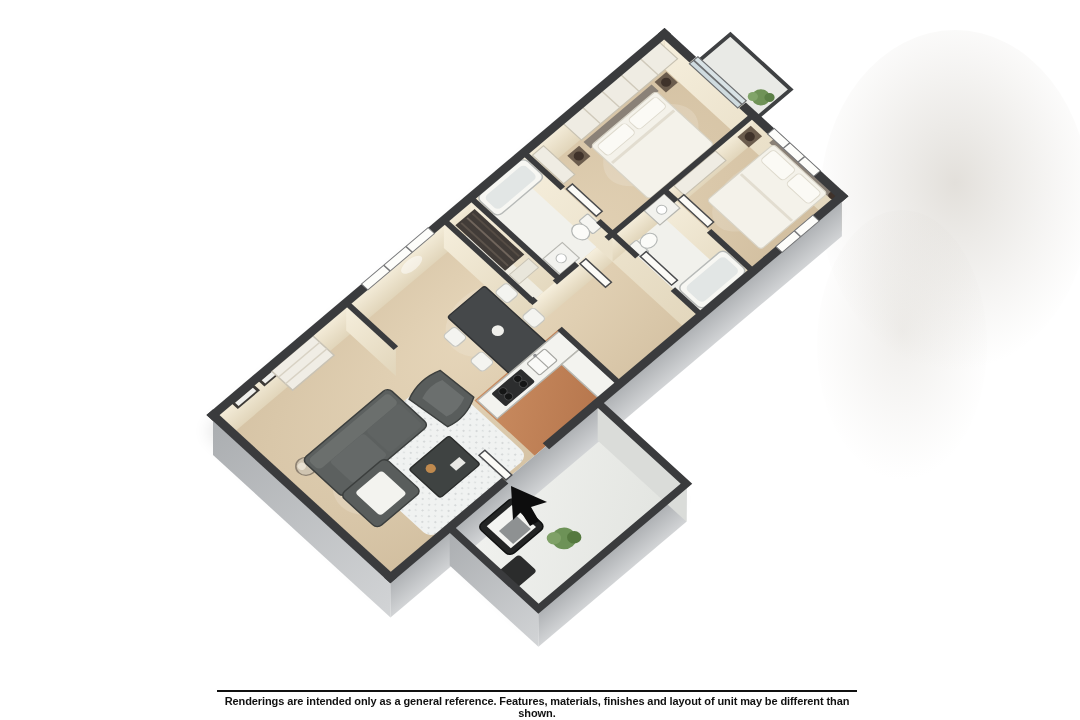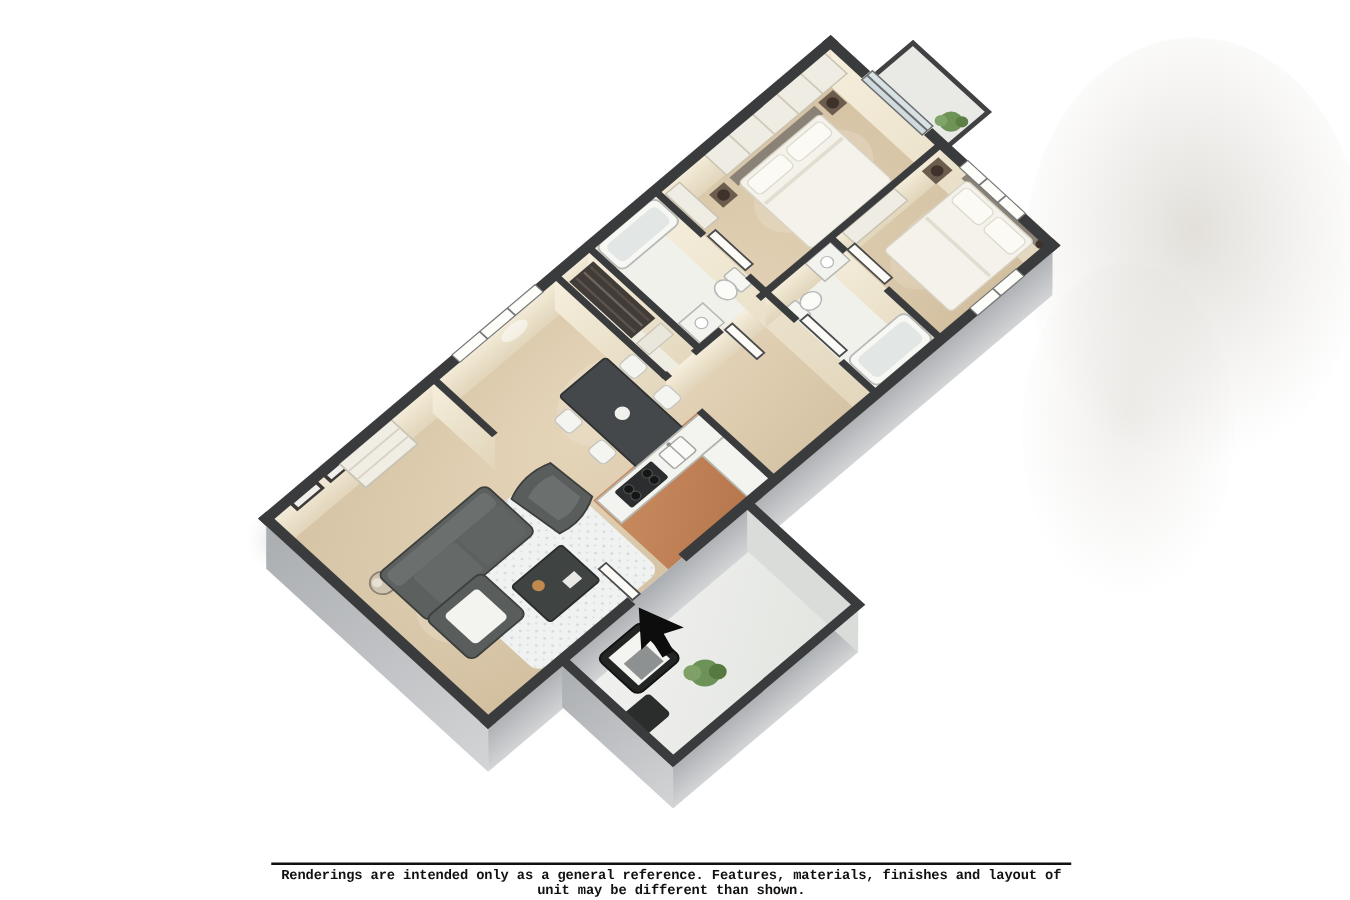--- a/index.html
+++ b/index.html
@@ -1,17 +1,17 @@
 <!DOCTYPE html>
 <html style="--background: #ffffff; --wall_top: #3a3b3d; --wall_face: #e9dfca; --ext_wall: #b5b8bb; --floor_tan: #d8c5a6; --floor_tile: #c08257; --floor_white: #f1f1ec; --patio_floor: #edefeb; --rug: #f0f2f1; --sofa: #5c605f; --dark_table: #3f4342; --white_furniture: #f3f3ef; --bed_linen: #f4f2ea; --wood_dark: #6b5c4d; --plant: #6f9257; --marker: #0d0d0d; --smudge: #c7c1b7;"><head>
 <meta charset="utf-8">
 <style>
   html,body{margin:0;padding:0;background:#fff;width:1080px;height:720px;overflow:hidden;
             font-family:"Liberation Sans", sans-serif;}
-  .stage{position:relative;width:896px;height:720px;background:var(--background,#fff);font-family:Liberation Mono, monospace;}
+  .stage{position:relative;width:896px;height:720px;background:var(--background,#fff);}
   svg{position:absolute;left:0;top:0;}
   .disclaimer{position:absolute;left:217px;top:690px;width:640px;border-top:2.5px solid #101010;}
   .disclaimer .txt{margin-top:3px;font-size:11px;font-weight:bold;color:#111;text-align:center;
                    letter-spacing:-0.1px;line-height:1.1;}
 </style>
 </head>
 <body>
 
 <div class="stage">
 

